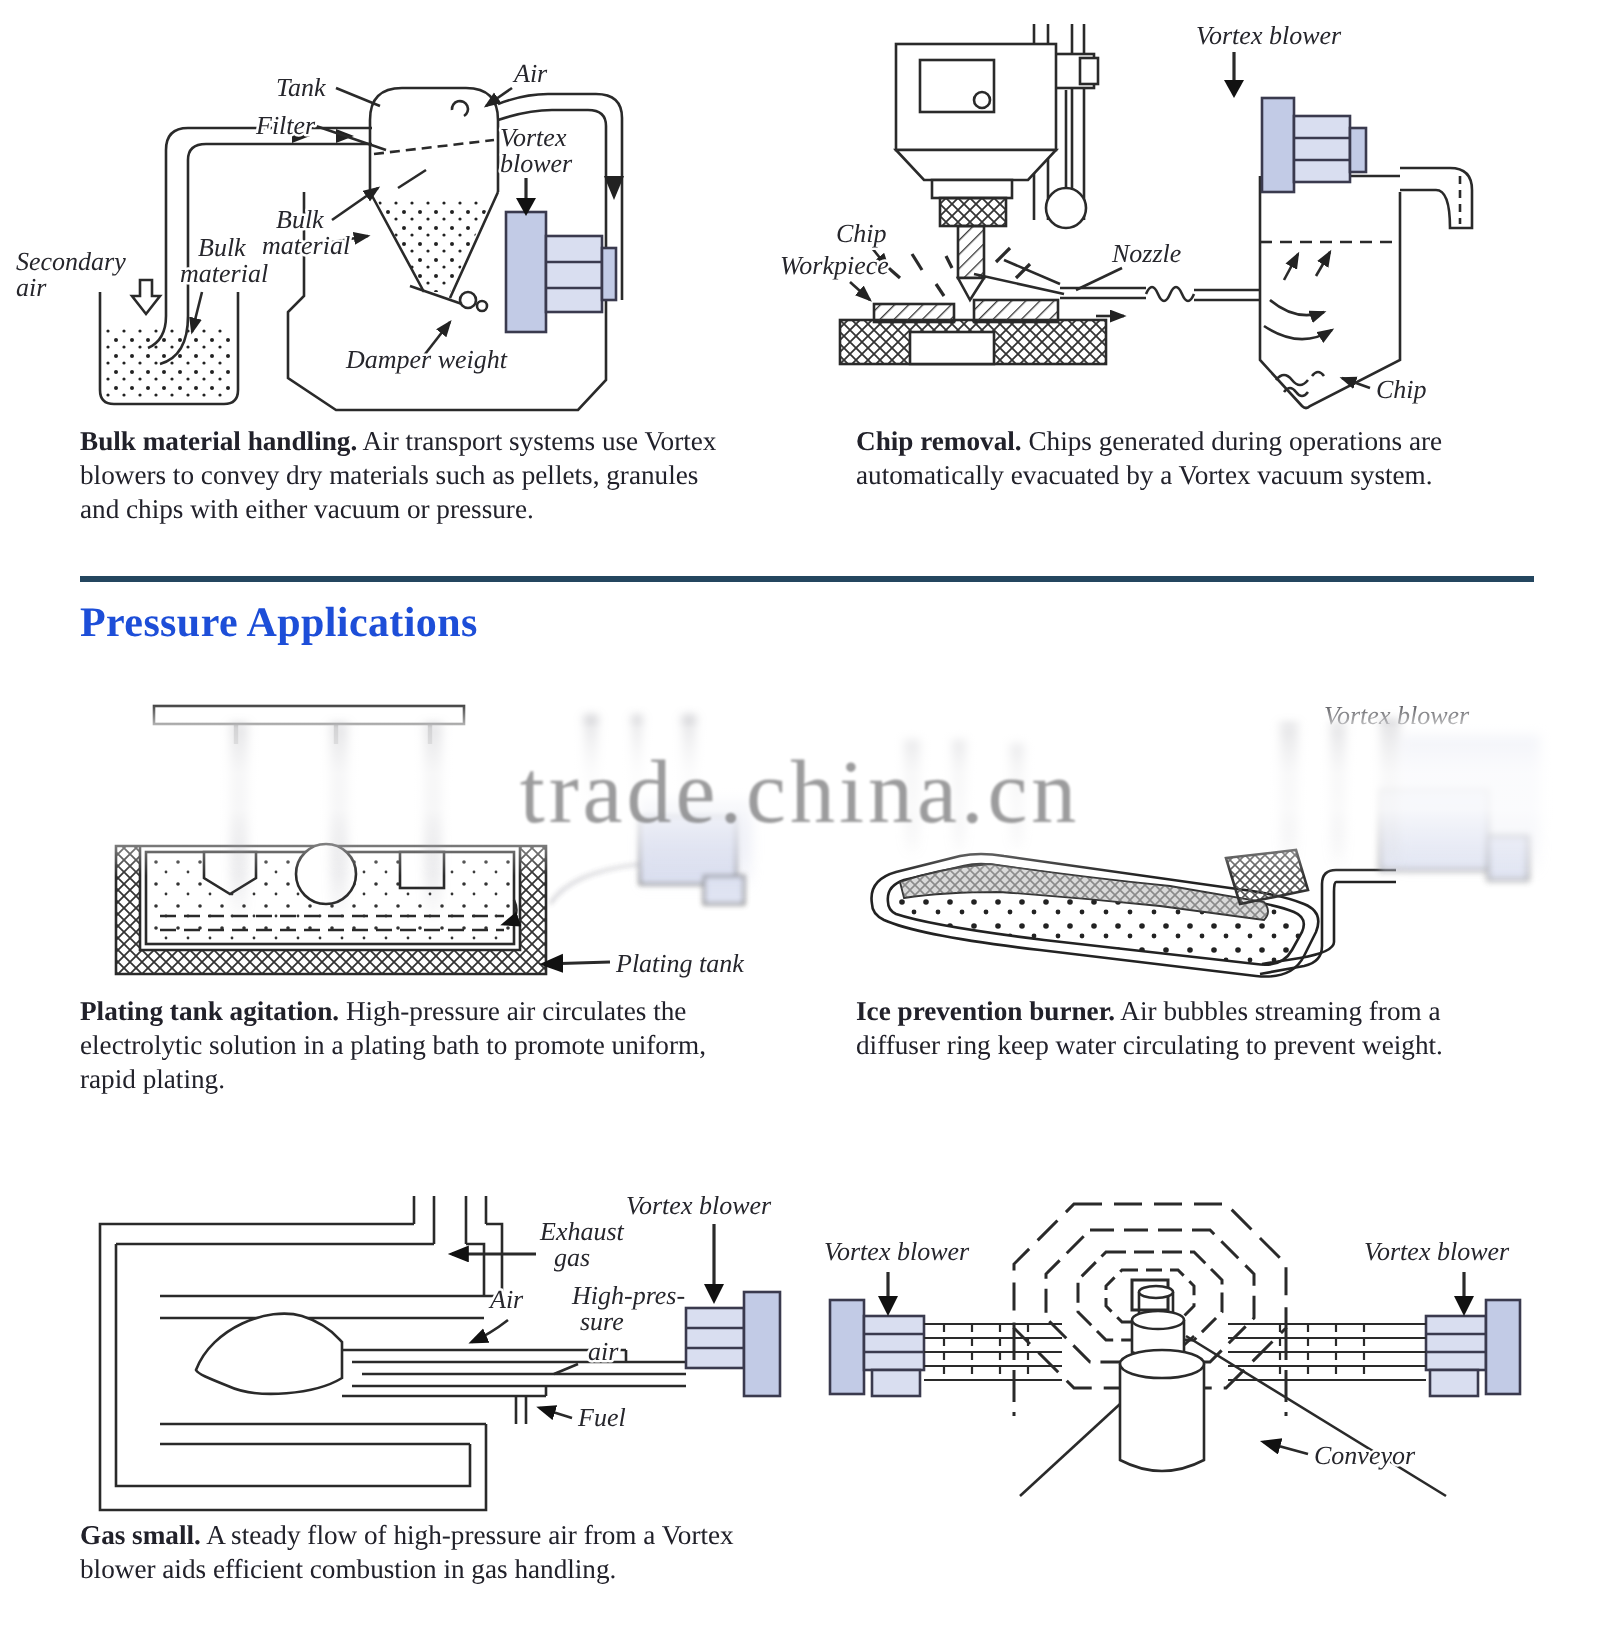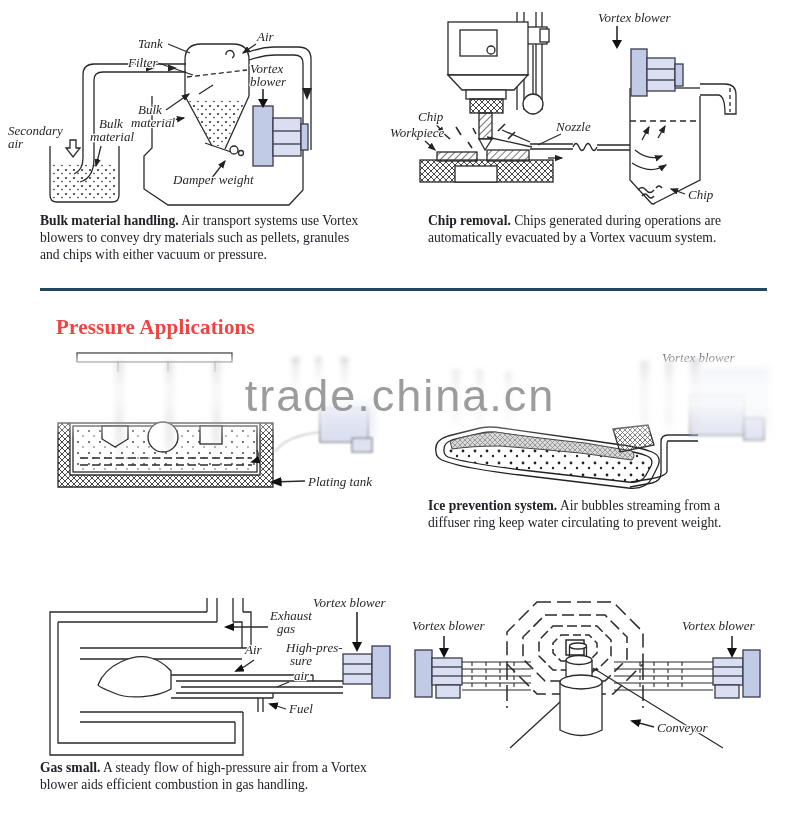--- a/index.html
+++ b/index.html
@@ -5,30 +5,30 @@
   html,body{margin:0;padding:0;background:#ffffff;}
   .page{position:relative;width:800px;height:826px;background:#fff;overflow:hidden;
         font-family:"Liberation Serif","DejaVu Serif",serif;}
   .fig{position:absolute;font-style:italic;}
   svg{display:block;overflow:visible;}
   .lb{font-family:"Liberation Serif","DejaVu Serif",serif;font-size:13px;fill:#26262c;
       paint-order:stroke;stroke:#ffffff;stroke-width:2.5px;stroke-linejoin:round;}
   .cap{position:absolute;margin:0;font-size:13.6px;line-height:1.24;color:#21212a;}
   .cap b{font-weight:bold;}
   .divider{position:absolute;left:40px;top:288px;width:727px;height:2.5px;background:#24465f;}
-  .heading{position:absolute;left:40px;top:299px;margin:16px;font-size:21px;font-weight:bold;
-           color:#ef4444;letter-spacing:.2px;}
+  .heading{position:absolute;left:40px;top:299px;margin:0;font-size:21px;font-weight:bold;
+           color:#1d4ed8;letter-spacing:.2px;}
   .wm-band{position:absolute;left:0;top:350px;width:800px;height:88px;z-index:3;pointer-events:none;
     background:linear-gradient(180deg,rgba(255,255,255,0) 0%,rgba(255,255,255,.72) 16%,
        rgba(255,255,255,.88) 42%,rgba(255,255,255,.82) 62%,rgba(255,255,255,0) 100%);}
   .streak{position:absolute;z-index:2;pointer-events:none;filter:blur(2.5px);
     background:linear-gradient(180deg,rgba(70,70,85,.50),rgba(110,110,125,.22) 55%,rgba(140,140,150,0) 100%);}
   .streak.lav{background:linear-gradient(180deg,rgba(158,168,208,.5),rgba(190,196,226,.22) 70%,rgba(200,205,230,0) 100%);filter:blur(3px);}
   .watermark{position:absolute;left:0;top:370px;width:800px;z-index:4;pointer-events:none;
-    text-align:center;font-family:Liberation Sans, sans-serif;font-size:45px;font-weight:400;
+    text-align:center;font-family:Liberation Serif, serif;font-size:45px;font-weight:400;
     letter-spacing:2px;color:rgba(128,128,130,.78);filter:blur(.4px);}
 </style>
 </head>
 <body>
 
 <div class="page">
 
   <div class="fig" style="left:0;top:0">
   <svg width="380" height="212" viewBox="0 0 380 212">
     <defs>
@@ -289,22 +289,25 @@
 
       <g filter="url(#f4b)" opacity=".75" stroke="#666">
         <rect x="290" y="55" width="54" height="40" fill="#d9def0"></rect>
         <rect x="344" y="78" width="20" height="22" fill="#d9def0"></rect>
       </g>
     </g>
     <text class="lb" x="262" y="22" opacity=".85">Vortex blower</text>
   </svg>
   </div>
 
+  <p class="cap" style="left:40px;top:498px;width:340px">
+    <b>Plating tank agitation.</b><span> High-pressure air circulates the electrolytic solution in a plating bath to promote uniform, rapid plating.</span>
+  </p>
   <p class="cap" style="left:428px;top:498px;width:302px">
-    <b>Ice prevention system.</b><span> Air bubbles streaming from a diffuser ring keep water circulating to prevent weight.</span>
+    <b>Ice prevention burner.</b><span> Air bubbles streaming from a diffuser ring keep water circulating to prevent weight.</span>
   </p>
 
   <div class="fig" style="left:30px;top:590px">
   <svg width="370" height="170" viewBox="0 0 370 170">
     <defs>
       <marker id="f5a" markerWidth="9" markerHeight="8" refX="6" refY="3" orient="auto">
         <path d="M0,0 L7.5,3 L0,6 Z" fill="#111"></path>
       </marker>
     </defs>
     <g fill="none" stroke="#2a2a2a" stroke-width="1.3">

